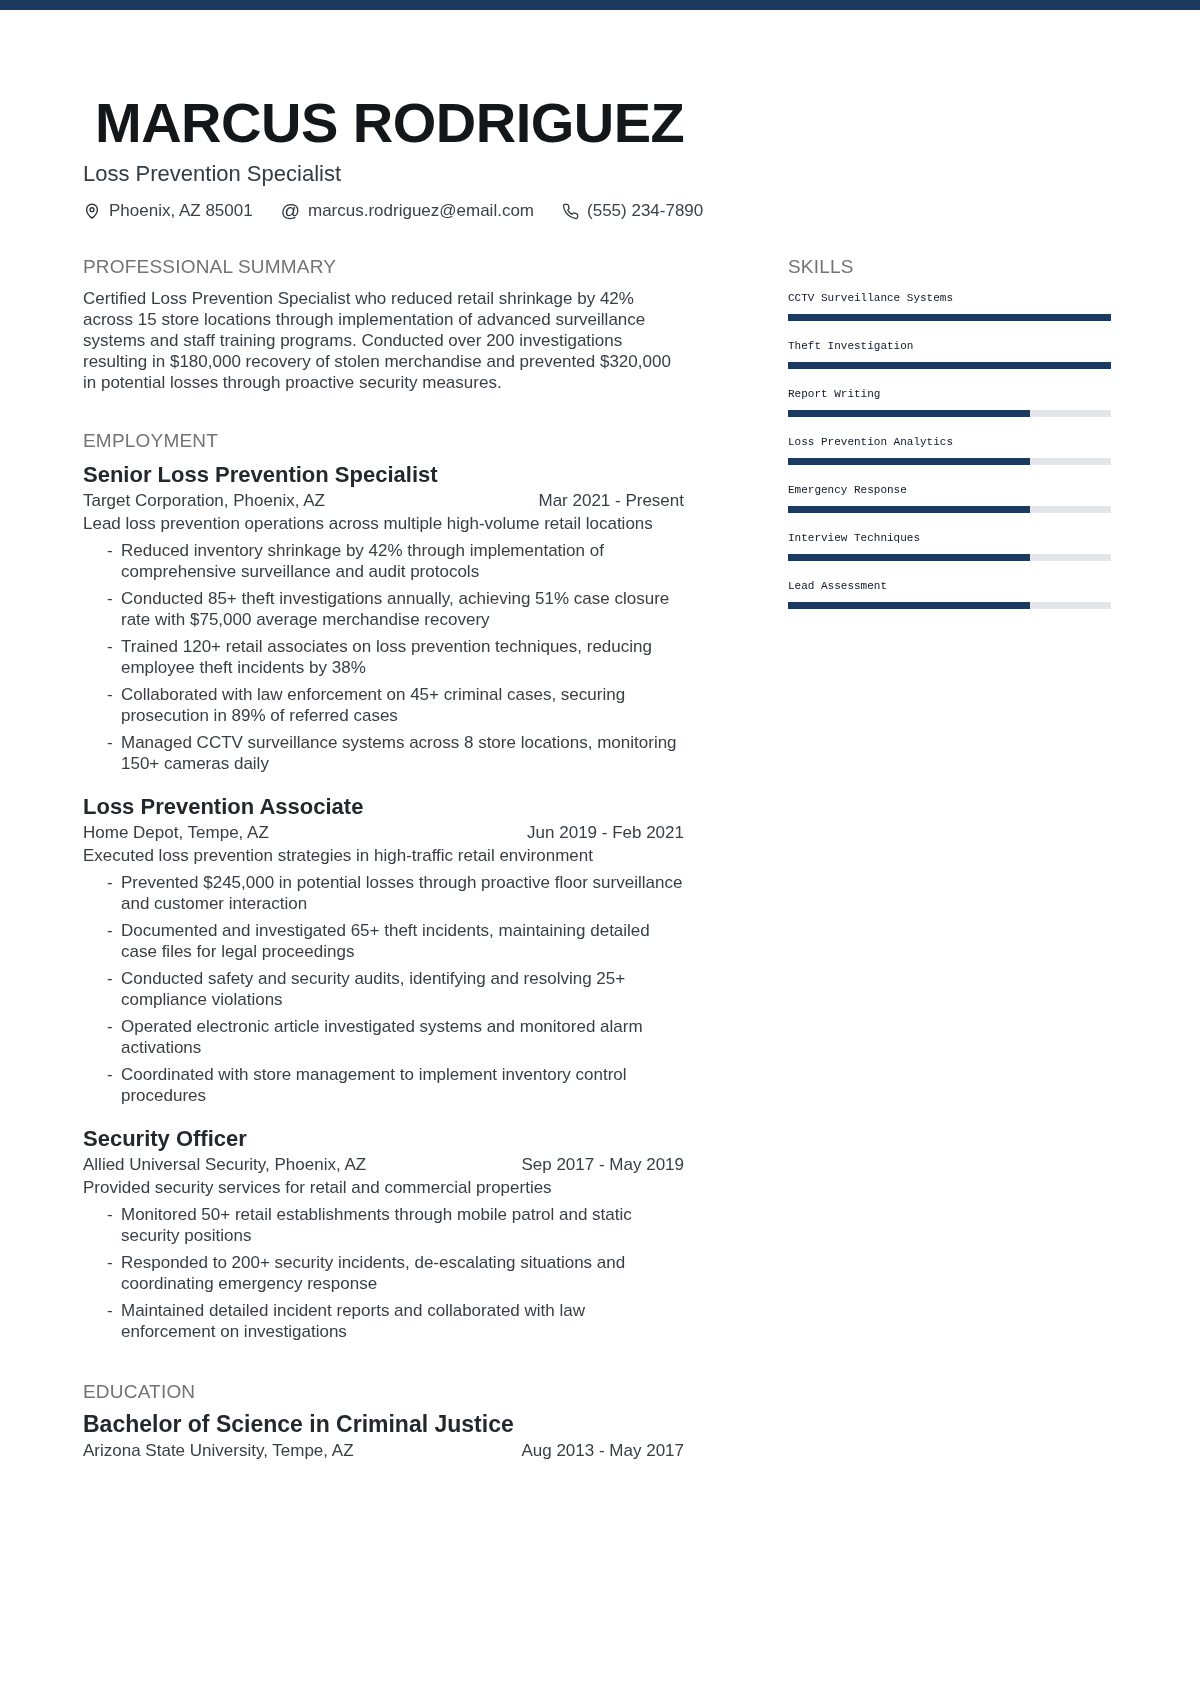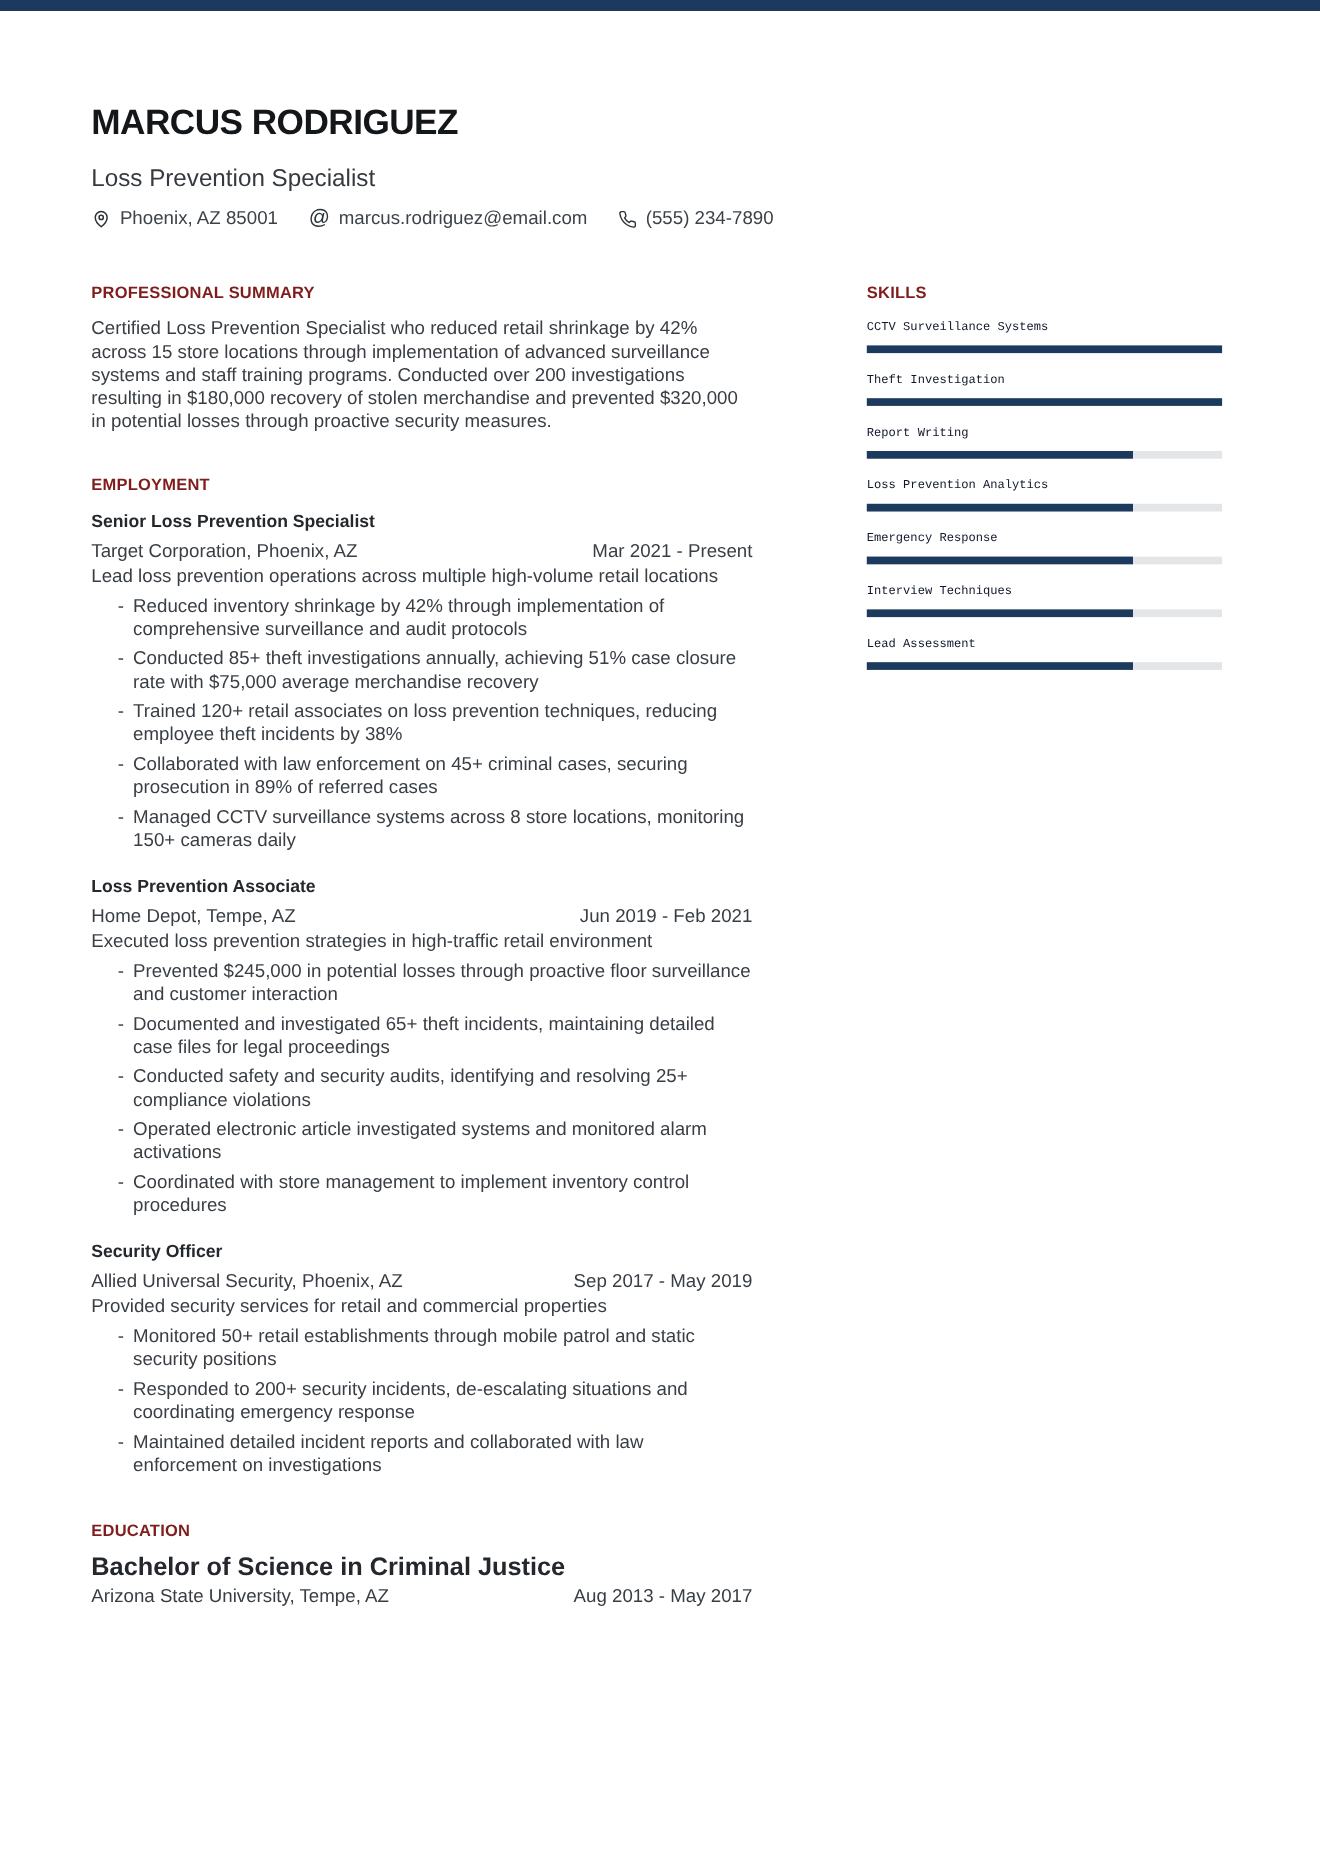--- a/index.html
+++ b/index.html
@@ -11,42 +11,42 @@
     position:relative;
     overflow:hidden;
   }
   .topbar{
     position:absolute;left:0;top:0;width:1200px;height:10px;
     background:#1c3a5e;
   }
   
   .header{position:absolute;left:83px;top:88px;width:1034px;}
   .name{
-    margin:0;font-size:32px;line-height:46px;font-weight:700;
+    margin:12px;font-size:56px;line-height:46px;font-weight:700;
     letter-spacing:-0.5px;color:#14171a;
   }
   .cand-title{margin-top:15px;font-size:22px;line-height:26px;color:#343a40;}
   .contact-row{margin-top:13px;display:flex;align-items:center;gap:28px;
     font-size:17px;line-height:22px;color:#3c4248;}
   .contact-item{display:flex;align-items:center;gap:8px;}
   .cicon{display:inline-flex;align-items:center;justify-content:center;color:#2b3238;}
   .at-glyph{font-size:19px;line-height:18px;color:#2b3238;}
   
   .left-col{position:absolute;left:83px;top:255px;width:601px;}
   .right-col{position:absolute;left:788px;top:255px;width:323px;}
   h2{
-    margin:0 0 10px 0;font-size:15px;line-height:23px;font-weight:700;
-    color:#7f1d1d;letter-spacing:0.2px;
+    margin:0 0 10px 0;font-size:19px;line-height:23px;font-weight:400;
+    color:#737373;letter-spacing:0.2px;
   }
   .summary-text{margin:0;font-size:17px;line-height:21px;}
   .sec-employment{margin-top:36px;}
   .sec-education{margin-top:38px;}
   
   .job:not(:first-child){margin-top:22px;}
-  .jtitle{margin:12px 0 4px 0;font-size:16px;line-height:22px;font-weight:700;color:#24282c;}
+  .jtitle{margin:12px 0 4px 0;font-size:22px;line-height:22px;font-weight:700;color:#24282c;}
   .jmeta{display:flex;justify-content:space-between;font-size:17px;line-height:21px;margin-bottom:2px;}
   .jdates{white-space:nowrap;}
   .jlead{font-size:17px;line-height:21px;}
   .jbullets{margin:6px 0 0 0;padding:0;list-style:none;}
   .jbullets li{
     position:relative;padding-left:38px;font-size:17px;line-height:21px;margin-bottom:6px;
   }
   .jbullets li::before{content:"-";position:absolute;left:24px;top:0;}
   
   .degree{font-size:23px;line-height:22px;font-weight:700;color:#24282c;margin-bottom:5px;}

